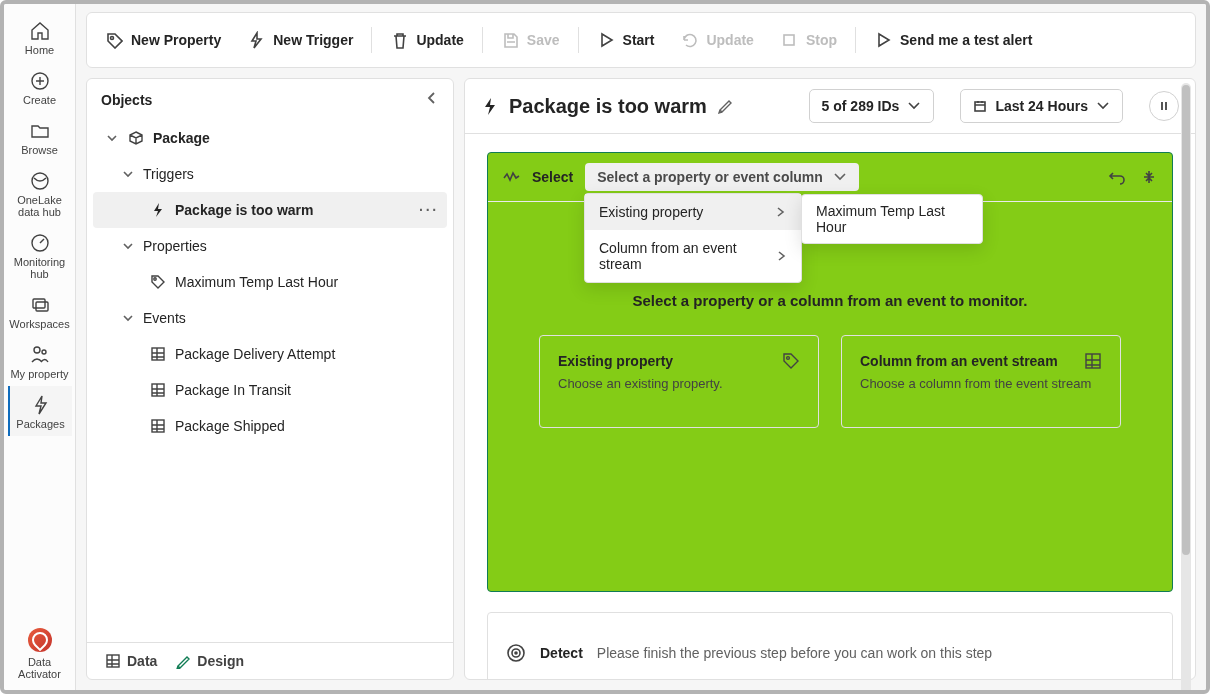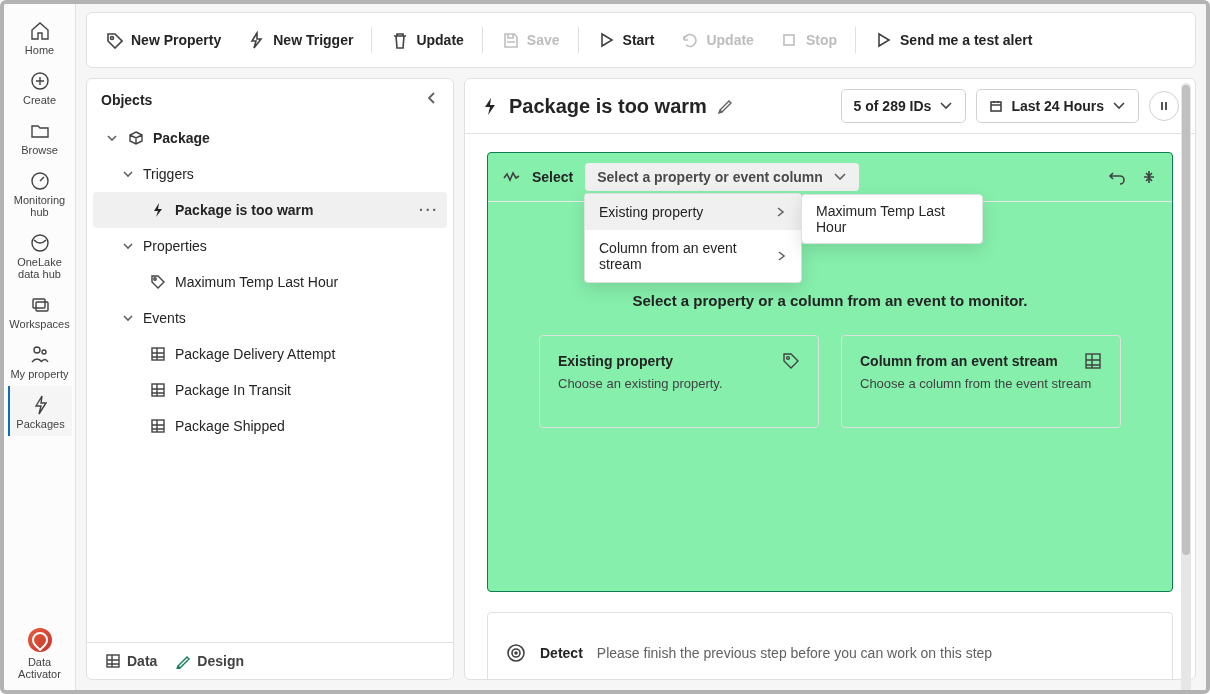--- a/index.html
+++ b/index.html
@@ -52,32 +52,32 @@
 
     
     .col-left-footer { margin-top:auto; display:flex; gap:18px; padding: 10px 18px; border-top:1px solid #e0e0e0; }
     .ftab { display:flex; align-items:center; gap:6px; font-weight:600; color:#424242; cursor:pointer; }
     .ftab svg{width:16px;height:16px;stroke:#424242;fill:none;stroke-width:1.4;}
 
     
     .rhdr { display:flex; align-items:center; gap:12px; padding: 10px 16px; border-bottom:1px solid #e0e0e0; }
     .rhdr .title { font-size: 20px; font-weight: 700; display:flex;align-items:center;gap:10px; }
     .rhdr .title svg{width:18px;height:18px;}
-    .rhdr .rhdr-right { margin-left:auto; display:flex; gap:10px; align-items:center; }
+    .rhdr .rhdr-right { margin-left:auto; display:flex; gap:26px; align-items:center; }
     .pillbtn { height:34px;border:1px solid #d1d1d1;border-radius:5px;background:#fff;display:flex;align-items:center;gap:8px;padding:0 12px;cursor:pointer;font-weight:600; }
     .pillbtn svg{width:14px;height:14px;stroke:#424242;fill:none;stroke-width:1.6;}
     .iconcircle{width:30px;height:30px;border:1px solid #d1d1d1;border-radius:50%;display:flex;align-items:center;justify-content:center;cursor:pointer;}
 
     
     .rbody { flex:1; overflow:auto; padding: 18px 22px 14px; position:relative; }
     .scrollbar { position:absolute; right:4px; top:4px; width:10px; height:626px; background:#e6e6e6; border-radius:8px; }
     .scrollthumb { position:absolute; top:2px; left:1px; width:8px; height:470px; background:#c0c0c0; border-radius:6px; }
 
     
-    .stepcard { border:1px solid #107c54; border-radius:4px; padding:0; background:#86efac; margin-bottom:20px; min-height:440px; position:relative; }
+    .stepcard { border:1px solid #107c54; border-radius:4px; padding:0; background:#84cc16; margin-bottom:20px; min-height:440px; position:relative; }
     .stepcard-hdr { display:flex; align-items:center; gap:12px; padding: 10px 14px; border-bottom:1px solid #eaeaea; position:relative; }
     .stepcard-hdr .label { font-weight:600; }
     .stepcard-hdr svg{width:18px;height:18px;stroke:#424242;fill:none;stroke-width:1.6;}
     .seldrop { background:#f0f0f0; border-radius:4px; padding:6px 12px; display:flex; align-items:center; gap:10px; cursor:pointer; font-weight:600; color:#4a4a4a; }
     .seldrop svg{width:14px;height:14px;stroke:#616161;fill:none;stroke-width:1.6;}
     .stepcard-hdr .right { margin-left:auto; display:flex; gap:14px; }
 
     
     .flyout { position:absolute; top:40px; left:96px; background:#fff; border:1px solid #e0e0e0; box-shadow:0 6px 18px rgba(0,0,0,0.12); border-radius:4px; width:218px; z-index:10; }
     .flyitem { display:flex;align-items:center;justify-content:space-between;padding:10px 14px;cursor:pointer; }
@@ -120,30 +120,30 @@
     </div>
     <div class="leftrail-item">
       <svg>
           <path d="M3 6 H9 L11 8 H19 V17 H3 Z"></path>
         </svg>
       <span>Browse</span>
     </div>
     <div class="leftrail-item">
       <svg>
           <circle cx="11" cy="11" r="8"></circle>
+          <path d="M5 8 Q11 14 17 8"></path>
+        </svg>
+      <span style="text-align:center;line-height:12px;">OneLake data hub</span>
+    </div>
+    <div class="leftrail-item">
+      <svg>
+          <circle cx="11" cy="11" r="8"></circle>
           <path d="M11 11 L15 7"></path>
         </svg>
       <span style="text-align:center;line-height:12px;">Monitoring hub</span>
-    </div>
-    <div class="leftrail-item">
-      <svg>
-          <circle cx="11" cy="11" r="8"></circle>
-          <path d="M5 8 Q11 14 17 8"></path>
-        </svg>
-      <span style="text-align:center;line-height:12px;">OneLake data hub</span>
     </div>
     <div class="leftrail-item">
       <svg>
           <rect x="4" y="5" width="12" height="9" rx="1"></rect>
           <rect x="7" y="8" width="12" height="9" rx="1"></rect>
         </svg>
       <span>Workspaces</span>
     </div>
     <div class="leftrail-item">
       <svg>

